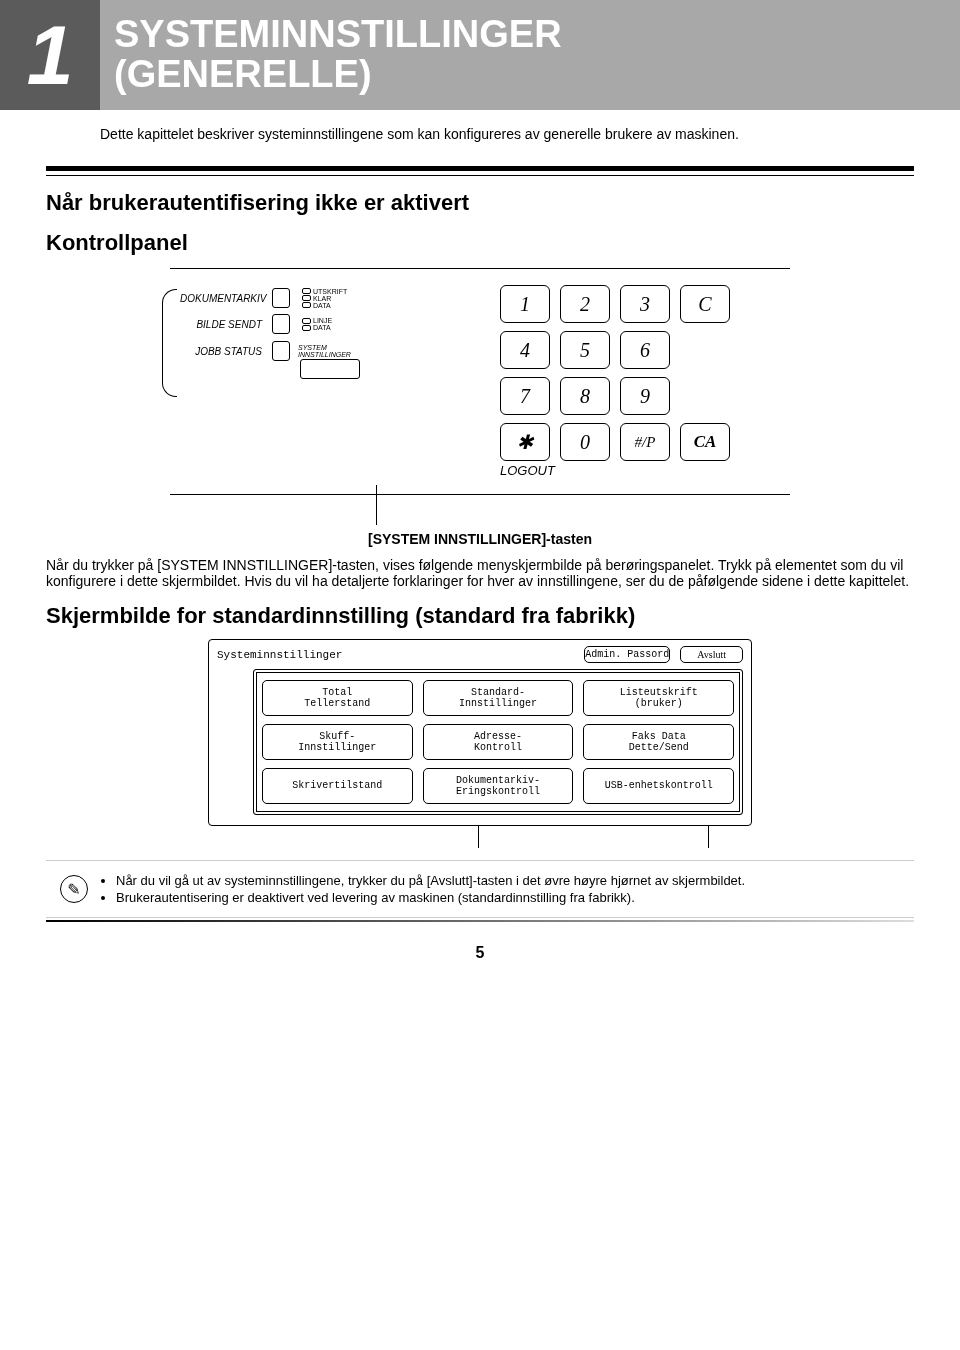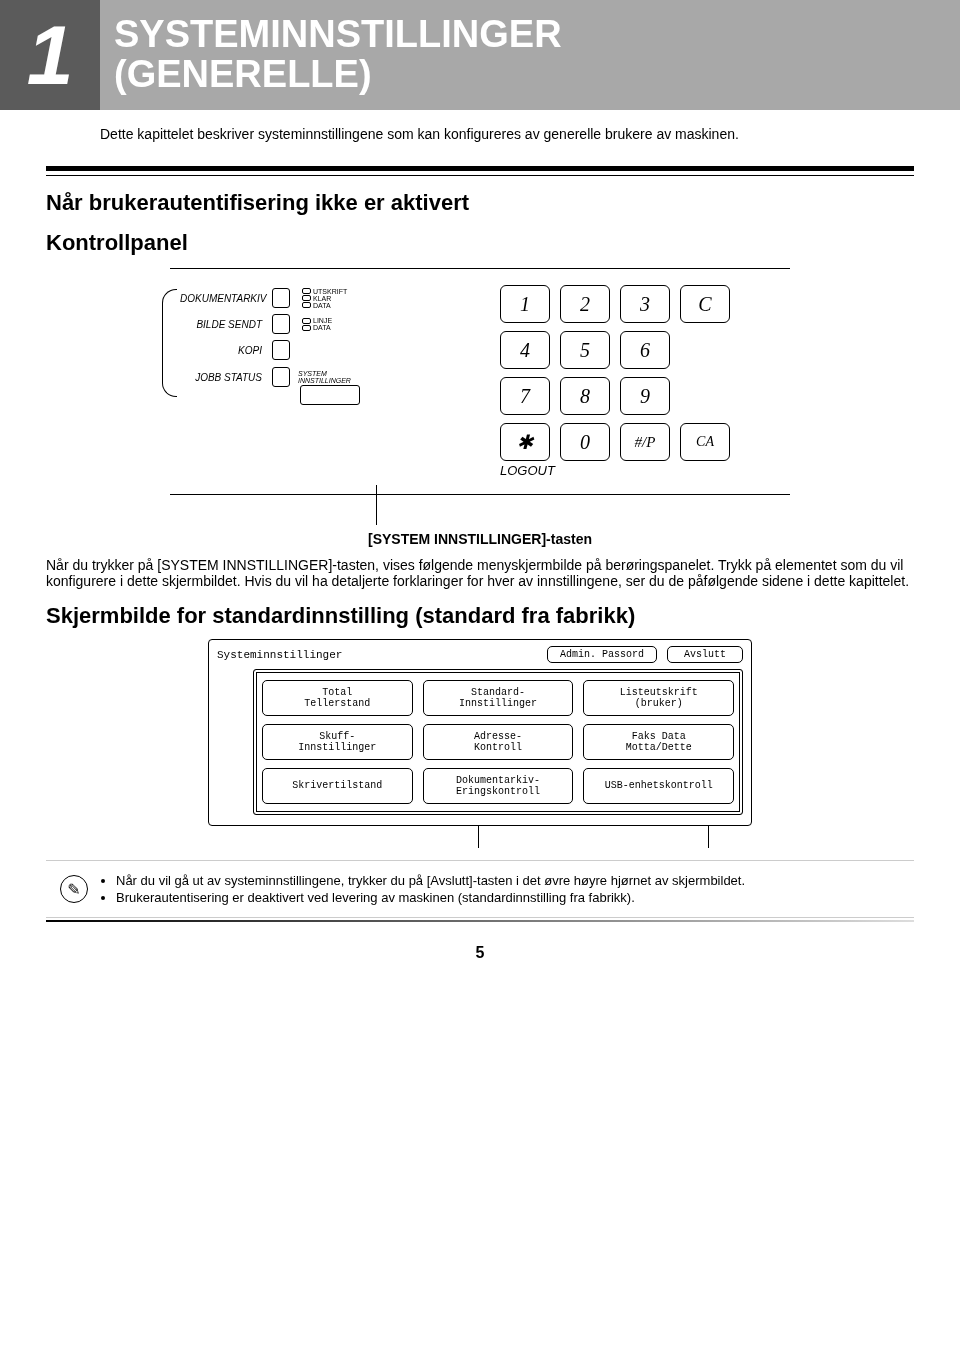--- a/index.html
+++ b/index.html
@@ -31,22 +31,22 @@
   .kbtn { border:1.2px solid #000; border-radius:6px; display:flex; align-items:center; justify-content:center; font-size:20px; font-style:italic; font-family:"Times New Roman", serif; }
   .kbtn.hidden { visibility:hidden; }
   .klog { font-size:13px; font-style:italic; margin-top:2px; }
   .pointer-line { width:1px; height:40px; background:#000; margin:-10px auto 4px; margin-left:206px; }
   .cp-caption { text-align:center; font-weight:bold; font-size:14px; margin-top:6px; }
   
   .ss-wrap { margin:10px auto 4px; width:544px; }
   .ss-frame { border:1.5px solid #000; border-radius:4px; padding:6px 8px 10px; position:relative; }
   .ss-top { display:flex; align-items:center; justify-content:space-between; margin-bottom:6px; }
   .ss-title { font-family:"Courier New", monospace; font-size:11px; }
-  .ss-btn { font-family:"Courier New", monospace; font-size:10px; border:1px solid #000; border-radius:5px; padding:2px 12px; text-align:center; }
-  .ss-btn.end { padding:2px 16px; position:relative; }
+  .ss-btn { font-family:"Courier New", monospace; font-size:10px; border:1px solid #000; border-radius:5px; padding:2px 0; text-align:center; }
+  .ss-btn.end { padding:2px 16px; position:relative;font-family:Liberation Serif, serif; }
   .ss-inner { border:1px solid #000; border-radius:3px; padding:10px 8px; box-shadow: inset 0 0 0 2px #fff, inset 0 0 0 3px #000; margin-left: 36px; }
   .ss-grid { display:grid; grid-template-columns: repeat(3, 1fr); gap:8px 10px; }
   .ss-cell { font-family:"Courier New", monospace; font-size:10px; border:1px solid #000; border-radius:5px; height:34px; display:flex; flex-direction:column; align-items:center; justify-content:center; line-height:1.15; text-align:center; }
   .under-labels { display:flex; justify-content:space-between; width:544px; margin:20px auto 0; font-weight:bold; font-size:14px; }
   .under-labels .left { margin-left:180px; }
   .pointer2 { position:relative; height:22px; width:544px; margin:-4px auto 0; }
   .pointer2 .ln { position:absolute; width:1px; height:22px; background:#000; }
   .footnote-box { border:1px solid #ccc; border-width:1.5px 0; margin:12px 46px 0; padding:10px 12px 10px 56px; position:relative; background:#fff; }
   .pencil { position:absolute; left:14px; top:14px; width:26px; height:26px; border:1.5px solid #000; border-radius:50%; display:flex; align-items:center; justify-content:center; font-size:16px; }
   .footnote-box ul { margin:0; padding-left:14px; font-size:13px; }
@@ -115,26 +115,20 @@
                     <div class="led"></div>
                     <span>LINJE</span>
                   </div>
                 <div class="cp-led-line">
                     <div class="led"></div>
                     <span>DATA</span>
                   </div>
               </div>
             </div>
 
-            <div class="cp-row">
-              <div class="cp-label">KOPI</div>
-              <div class="cp-led-box">
-                  <div class="cp-key"></div>
-                </div>
-            </div>
 
             <div class="cp-jobrow">
               <div class="cp-label">JOBB STATUS</div>
               <div class="cp-led-box">
                   <div class="cp-key"></div>
                 </div>
               <div class="syslbl">
                 <div>SYSTEM</div>
                 <div>INNSTILLINGER</div>
               </div>
@@ -154,21 +148,21 @@
               <div class="kbtn">5</div>
               <div class="kbtn">6</div>
               <div class="kbtn hidden"></div>
               <div class="kbtn">7</div>
               <div class="kbtn">8</div>
               <div class="kbtn">9</div>
               <div class="kbtn hidden"></div>
               <div class="kbtn">✱</div>
               <div class="kbtn">0</div>
               <div class="kbtn" style="font-size:15px;">#/P</div>
-              <div class="kbtn" style="font-size:14px;">CA</div>
+              <div class="kbtn" style="font-size:17px;font-weight:bold;">CA</div>
             </div>
             <div class="klog">LOGOUT</div>
           </div>
 
         </div>
       </div>
       <div class="pointer-line"></div>
       <div class="cp-caption">[SYSTEM INNSTILLINGER]-tasten</div>
     </div>
 
@@ -202,21 +196,21 @@
             <div class="ss-cell">
                 <span>Skuff-</span>
                 <span>Innstillinger</span>
               </div>
             <div class="ss-cell">
                 <span>Adresse-</span>
                 <span>Kontroll</span>
               </div>
             <div class="ss-cell">
                 <span>Faks Data</span>
-                <span>Motta/Dette</span>
+                <span>Dette/Send</span>
               </div>
             <div class="ss-cell">
                 <span>Skrivertilstand</span>
                 <span></span>
               </div>
             <div class="ss-cell">
                 <span>Dokumentarkiv-</span>
                 <span>Eringskontroll</span>
               </div>
             <div class="ss-cell">

